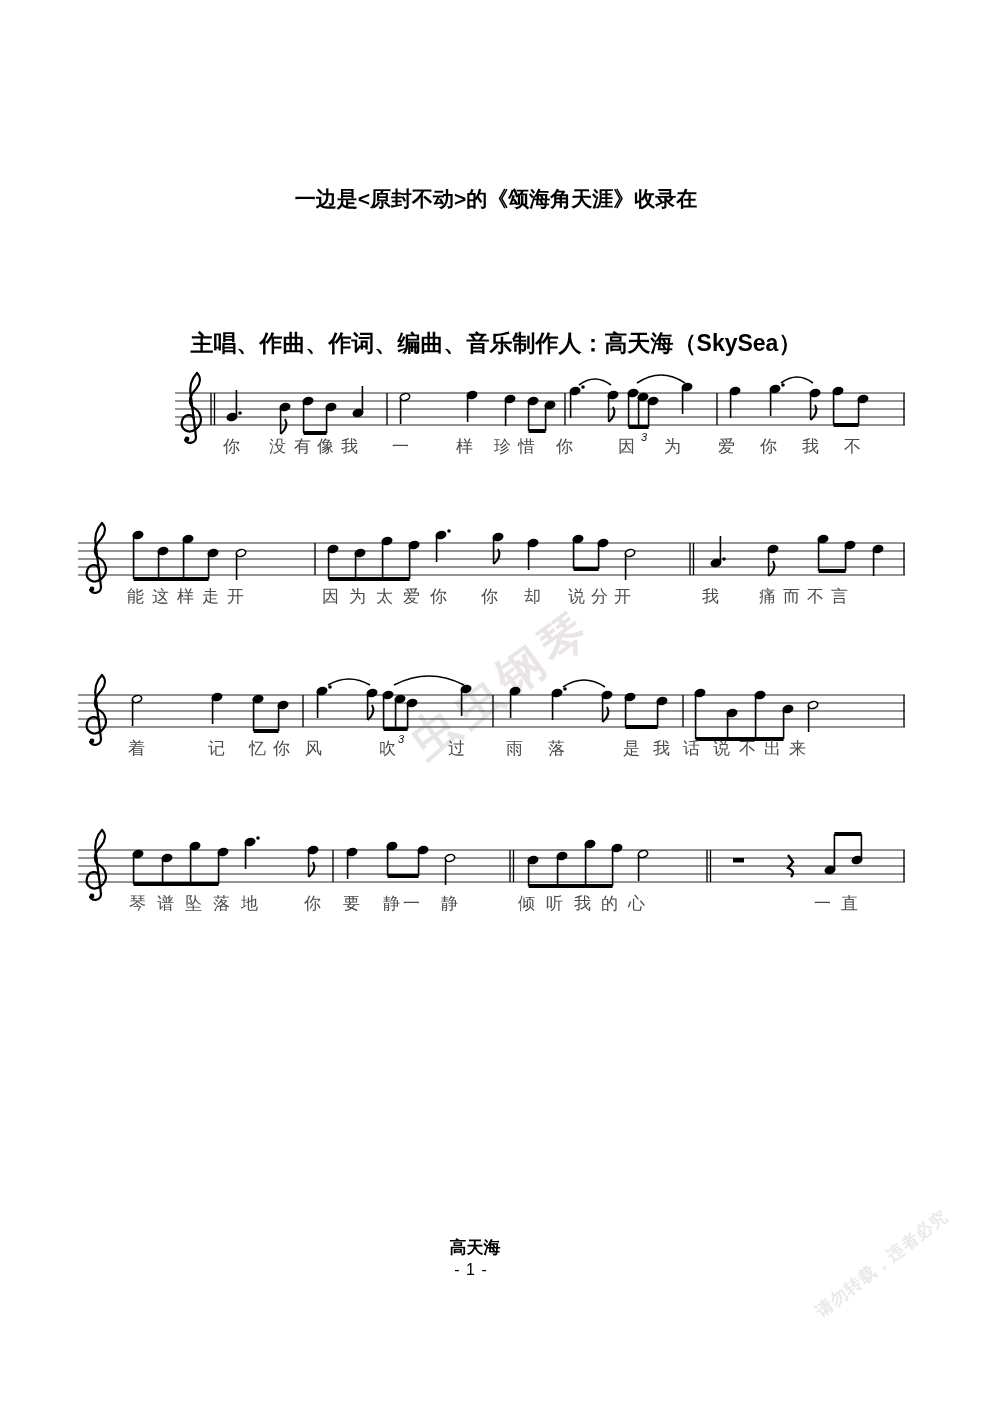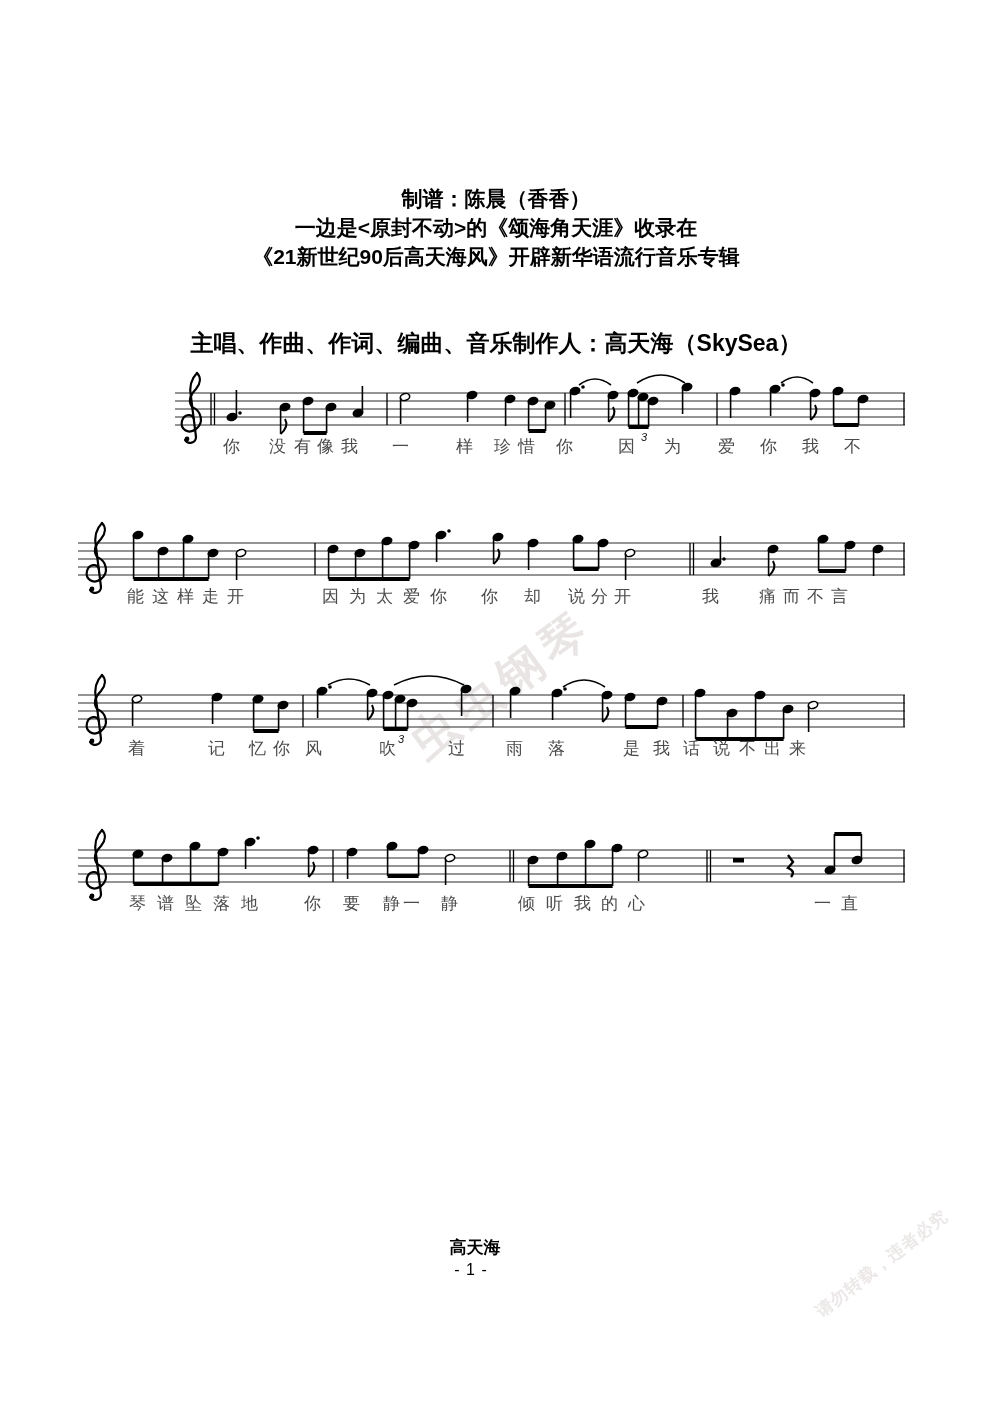--- a/index.html
+++ b/index.html
@@ -46,23 +46,21 @@
 </head>
 <body>
 
 <div class="page">
 
   <div class="wm-center">虫虫钢琴</div>
   <div class="wm-corner">请勿转载，违者必究</div>
 
 
   <div class="credits">
-    <div>制谱：陈晨（香香）</div>
     <div>一边是&lt;原封不动&gt;的《颂海角天涯》收录在</div>
-    <div>《21新世纪90后高天海风》开辟新华语流行音乐专辑</div>
   </div>
 
   <div class="producer">主唱、作曲、作词、编曲、音乐制作人：高天海（SkySea）</div>
 
   <div class="system" style="left: 175px; top: 353px; width: 730px;">
     <svg width="730" height="100" viewBox="0 0 730 100">
         <line x1="0" y1="40" x2="730" y2="40" stroke="#2a2a2a" stroke-width="1"></line>
         <line x1="0" y1="48" x2="730" y2="48" stroke="#2a2a2a" stroke-width="1"></line>
         <line x1="0" y1="56" x2="730" y2="56" stroke="#2a2a2a" stroke-width="1"></line>
         <line x1="0" y1="64" x2="730" y2="64" stroke="#2a2a2a" stroke-width="1"></line>

